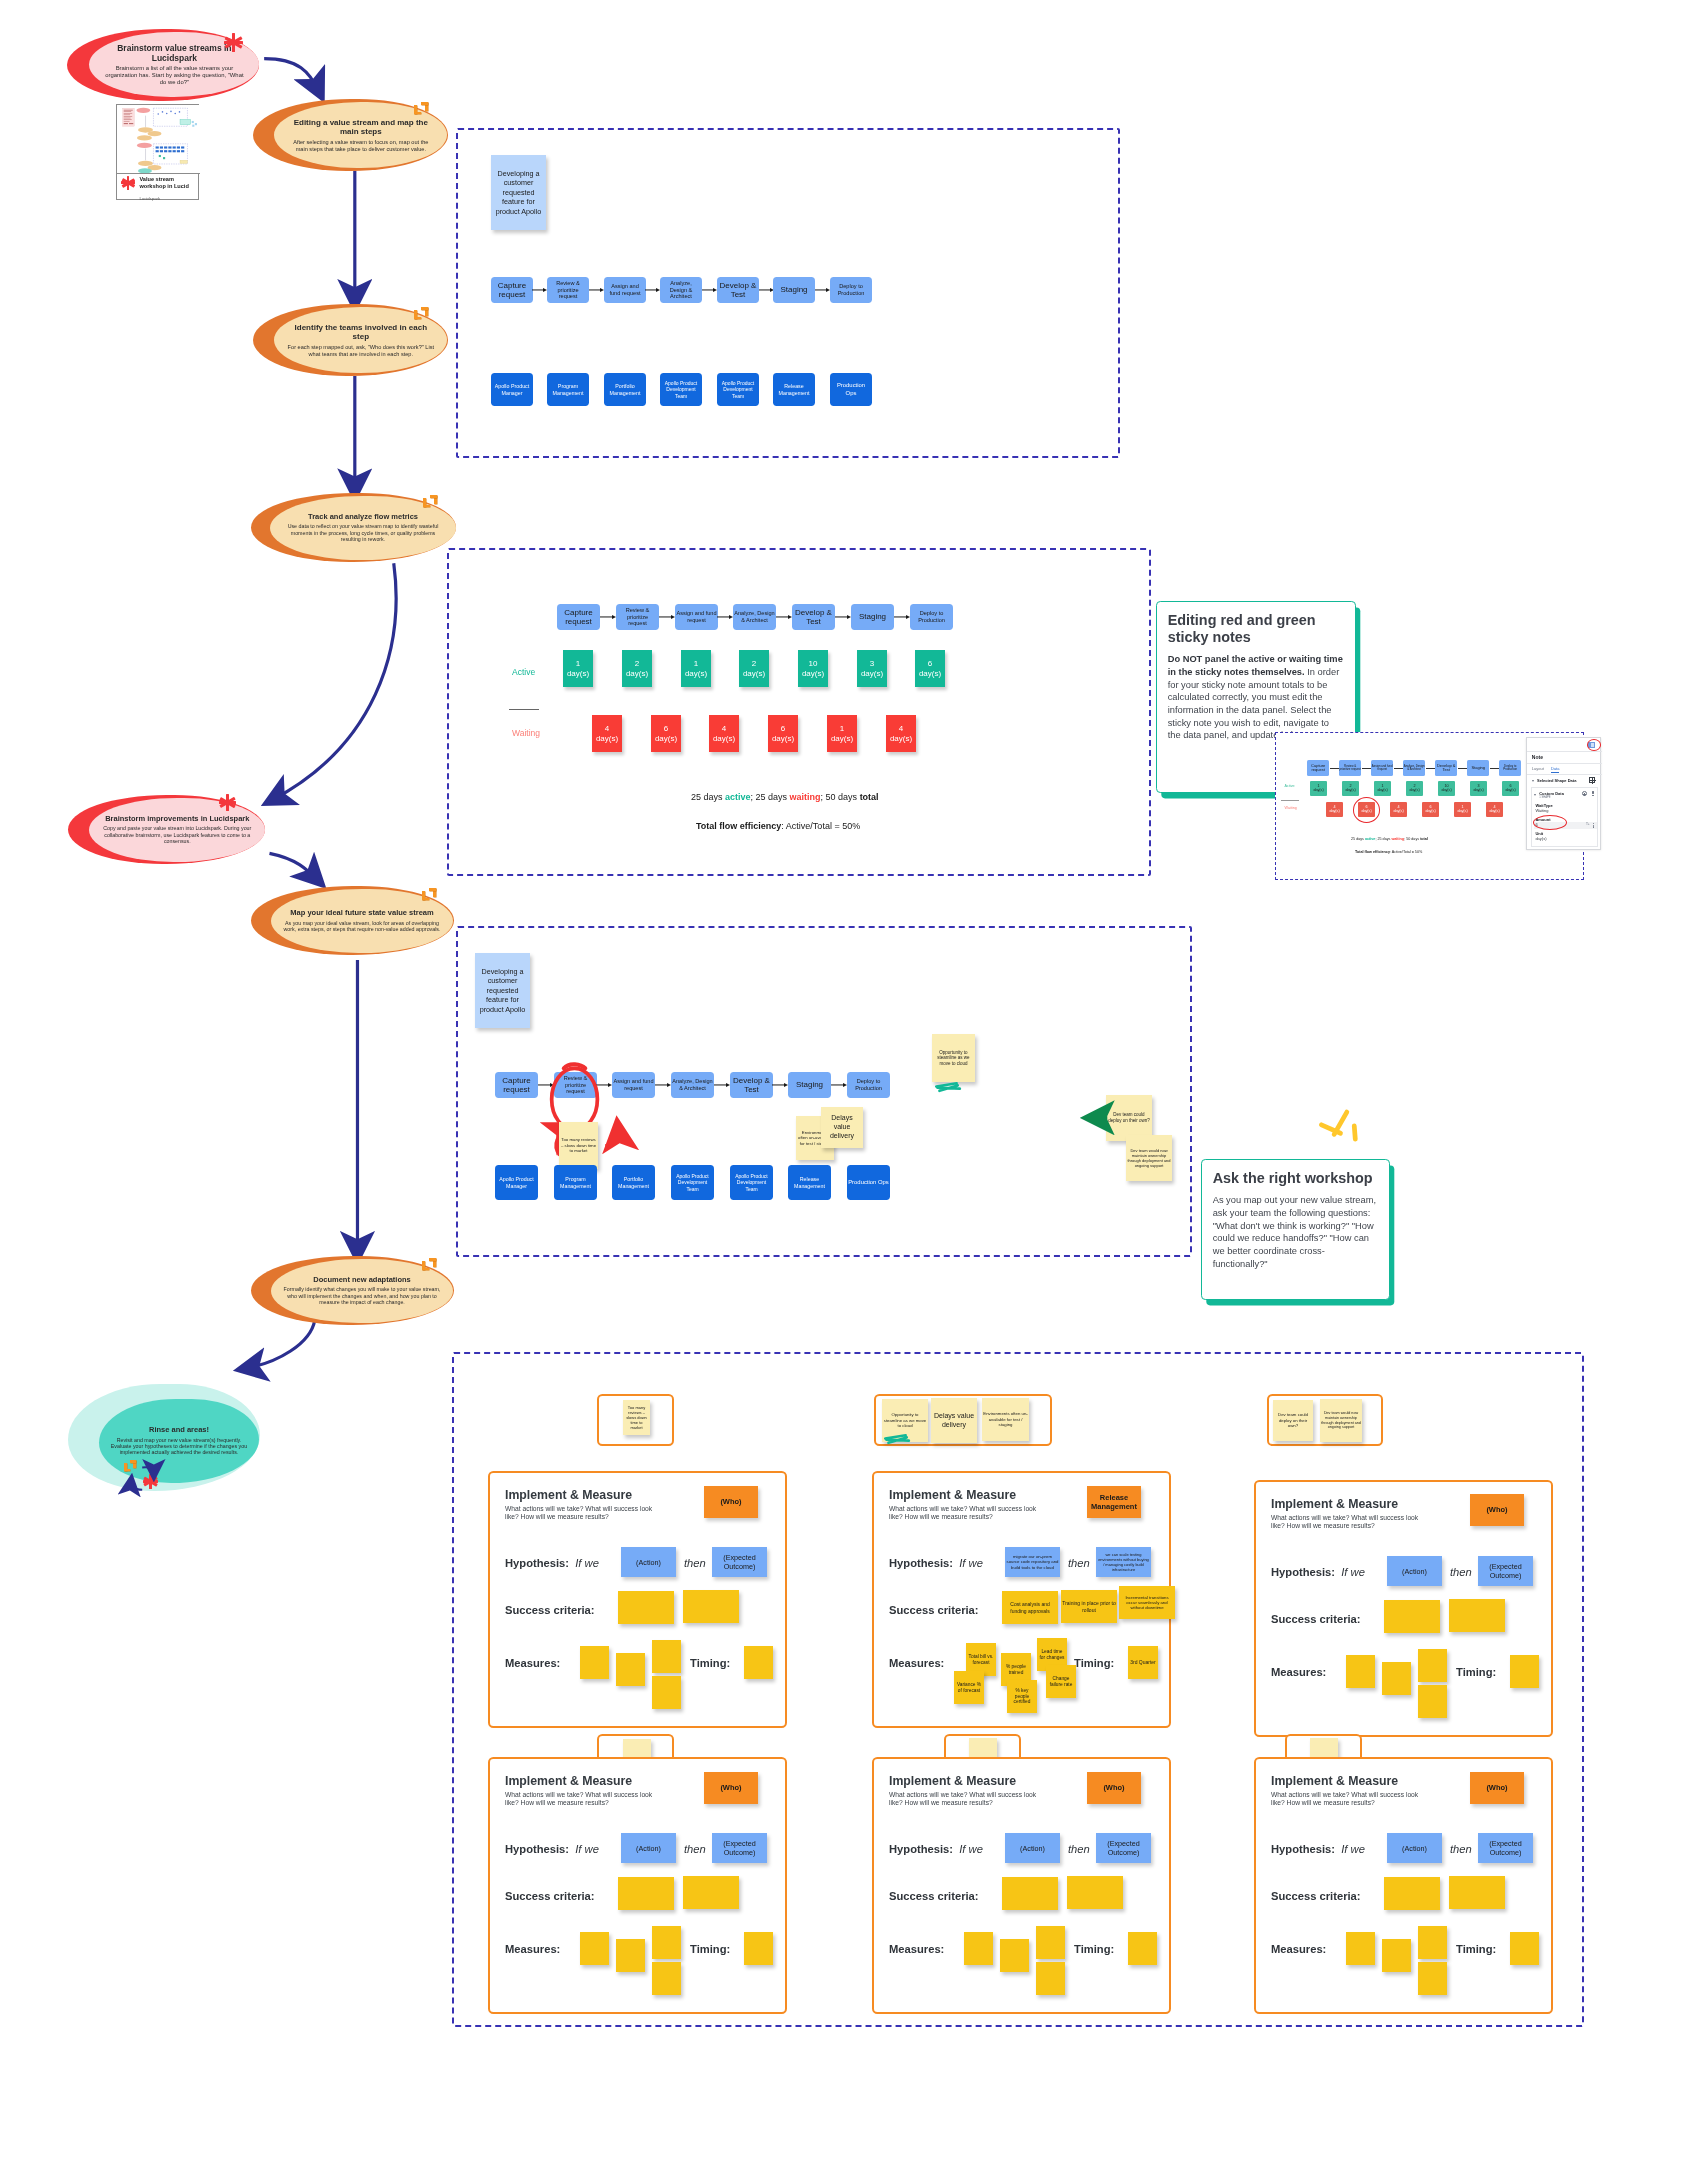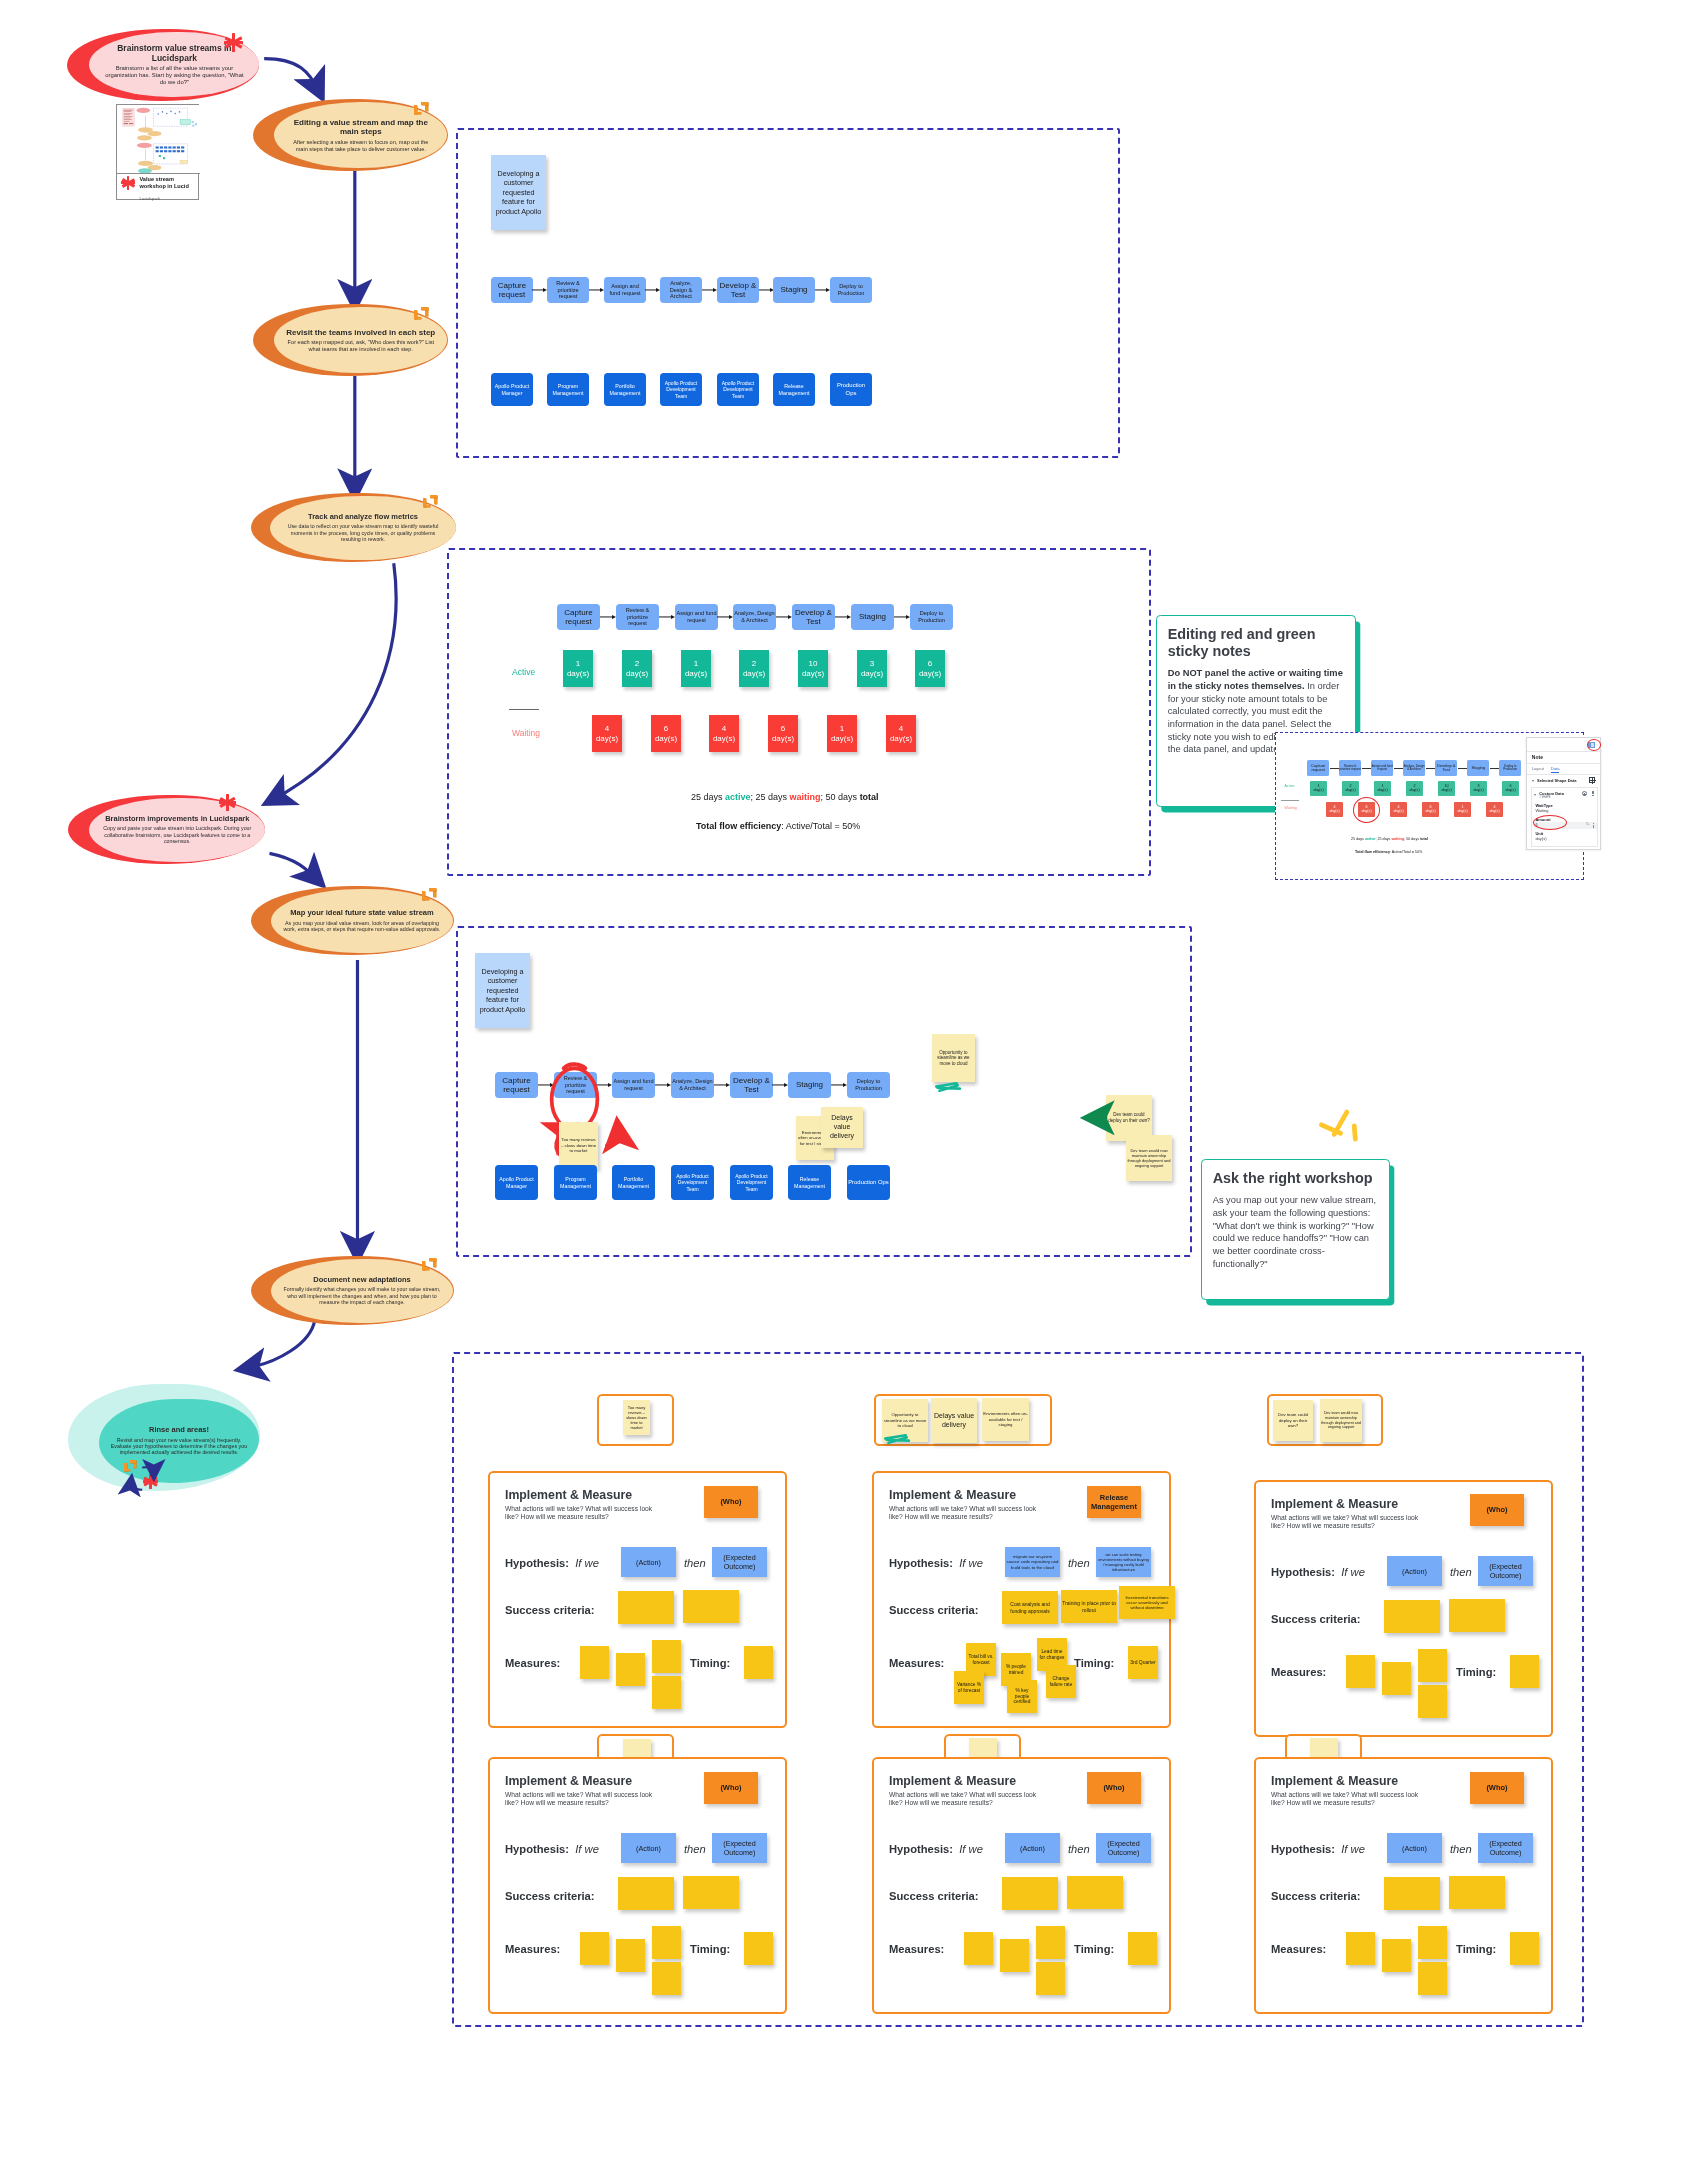--- a/index.html
+++ b/index.html
@@ -267,21 +267,21 @@
     <i style="left:1.1px;top:4.3px;width:3.2px;height:9px;"></i>
       <i style="left:1.1px;top:10.7px;width:7px;height:2.7px;"></i>
     <i style="left:11.7px;top:1.1px;width:3.2px;height:9px;"></i>
       <i style="left:8px;top:1.1px;width:7px;height:2.7px;"></i>
   </div>
 </div>
 
 <div class="blob orange" style="left:253px;top:304px;width:195px;height:72px;">
   <div class="back"></div>
   <div class="front" style="left:21.3px;top:3.2px;width:173px;height:66px;padding:0 11.7px;">
-    <div class="ttl" style="font-size:8px;">Revisit the teams involved in each step</div>
+    <div class="ttl" style="font-size:8px;">Identify the teams involved in each step</div>
     <div class="bdy" style="font-size:5.6px;margin-top:2.1px;">For each step mapped out, ask, "Who does this work?" List what teams that are involved in each step.</div>
   </div>
   <div class="lucid-ico" style="left:160px;top:2.1px;width:18px;height:15px;">
     <i style="left:1.1px;top:4.3px;width:3.2px;height:9px;"></i>
       <i style="left:1.1px;top:10.7px;width:7px;height:2.7px;"></i>
     <i style="left:11.7px;top:1.1px;width:3.2px;height:9px;"></i>
       <i style="left:8px;top:1.1px;width:7px;height:2.7px;"></i>
   </div>
 </div>
 
@@ -488,21 +488,21 @@
   <span><span>4</span><br><span>day(s)</span></span>
 </div>
 
 <div class="summary" style="left:691px;top:792px;font-size:9px;">
   <span>25 days </span><span class="g">active</span><span>; 25 days </span><span class="r">waiting</span><span>; 50 days </span><b>total</b>
 </div>
 <div class="summary" style="left:696px;top:821px;font-size:9px;">
   <b>Total flow efficiency</b><span>: Active/Total = 50%</span>
 </div>
 
-<div class="tip" style="left:1156px;top:615px;width:200px;height:192px;">
+<div class="tip" style="left:1156px;top:601px;width:200px;height:192px;">
   <h4>Editing red and green sticky notes</h4>
   <p><b>Do NOT panel the active or waiting time in the sticky notes themselves.</b><span> In order for your sticky note amount totals to be calculated correctly, you must edit the information in the data panel. Select the sticky note you wish to edit, navigate to the data panel, and update it there.</span></p>
 </div>
 
 <div class="minibox" style="left:1275px;top:732px;width:309px;height:149px;background:#fff;">
   <div class="mini-dash" style="left:0;top:0;width:309px;height:148px;"></div>
 
   <div class="mini-step" style="left:32px;top:28px;width:22.4px;height:16px;font-size:4px;">Capture request</div>
   <div class="mini-arrow" style="left:55px;top:36px;width:8.5px;"></div>
   <div class="mini-step" style="left:64px;top:28px;width:22.4px;height:16px;font-size:2.9px;">Review &amp; prioritize request</div>

